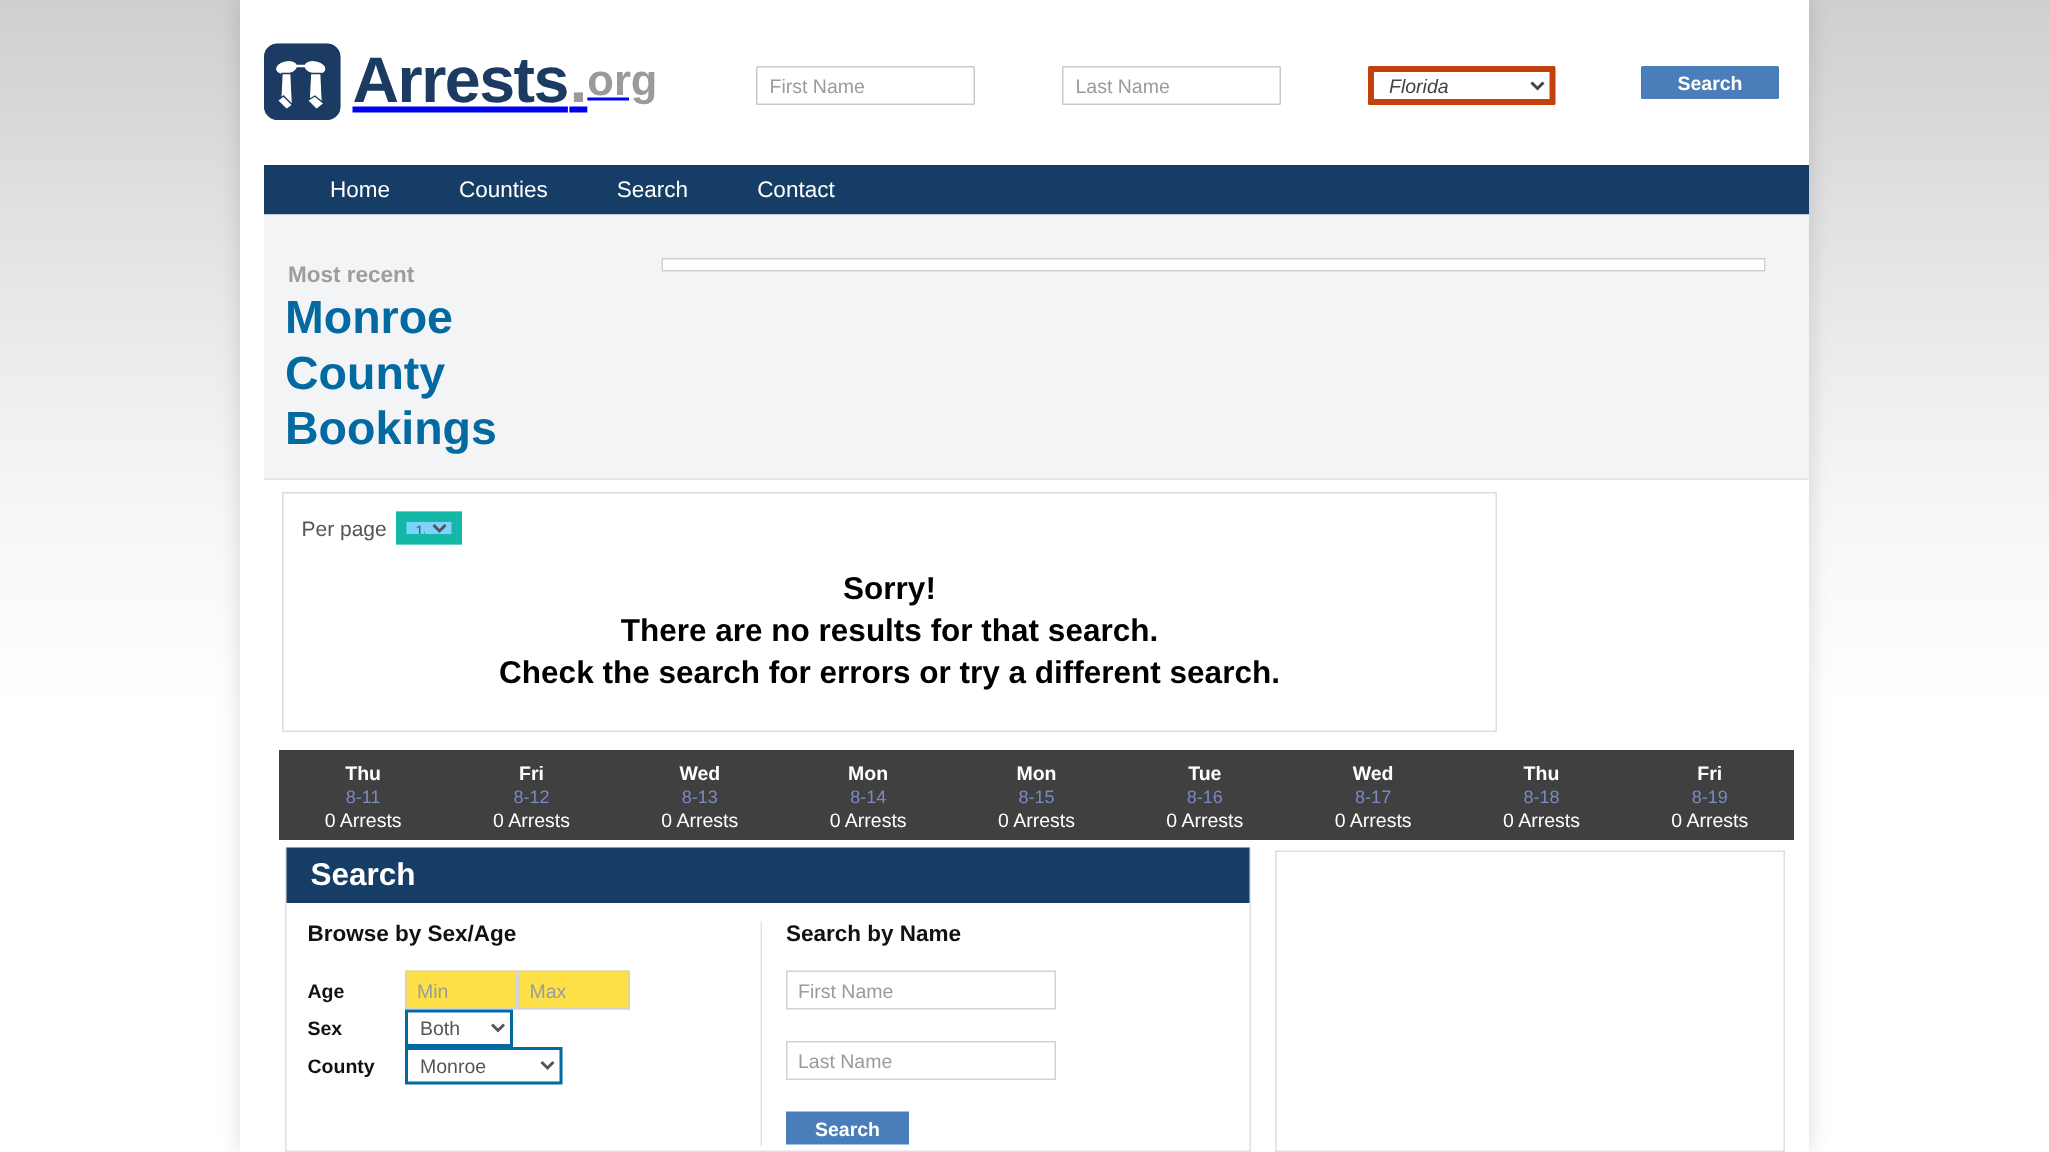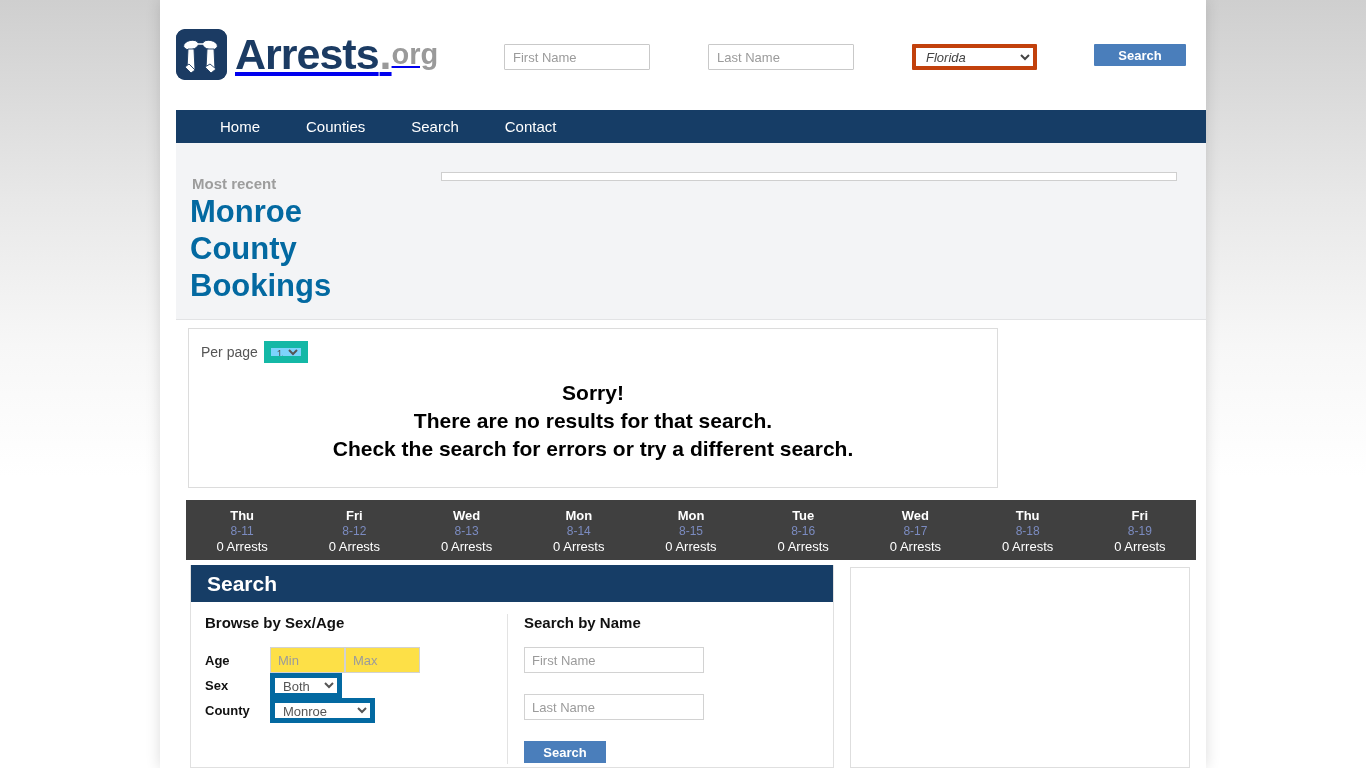--- a/index.html
+++ b/index.html
@@ -276,21 +276,21 @@
     width: 75px; height: 26px;
     border: 1px solid #d2d2d2;
     background: #fde047;
     font-size: 13px; color: #444;
     padding: 0 7px;
     font-family: "Liberation Sans", sans-serif;
   }
   .sm-input::placeholder { color: #9b9b9b; }
   .sel-input {
     width: 72px; height: 25px;
-    border: 5px solid #0369a1;
+    border: 2px solid #0369a1;
     background: #fff;
     font-size: 13px; color: #555;
     font-family: "Liberation Sans", sans-serif;
     padding: 0 4px;
   }
   .sel-input.wide { width: 105px; }
   .lg-input {
     width: 180px; height: 26px;
     border: 1px solid #d2d2d2;
     background: #fff;

